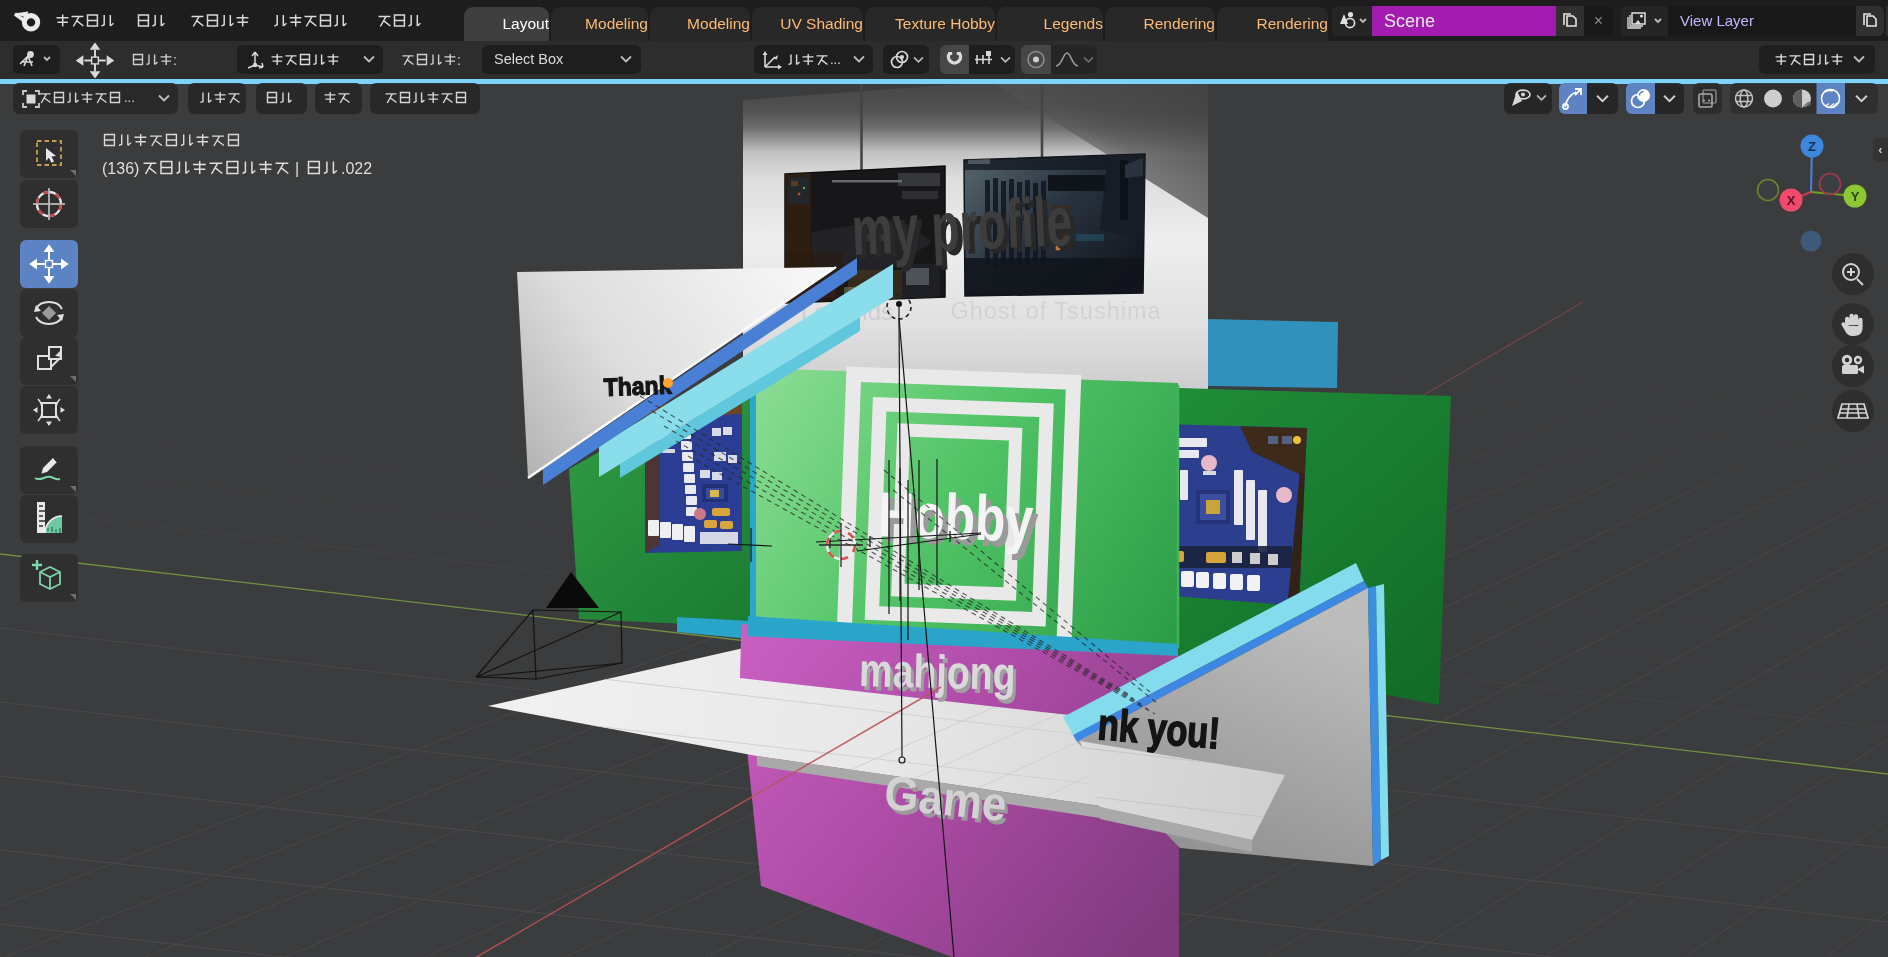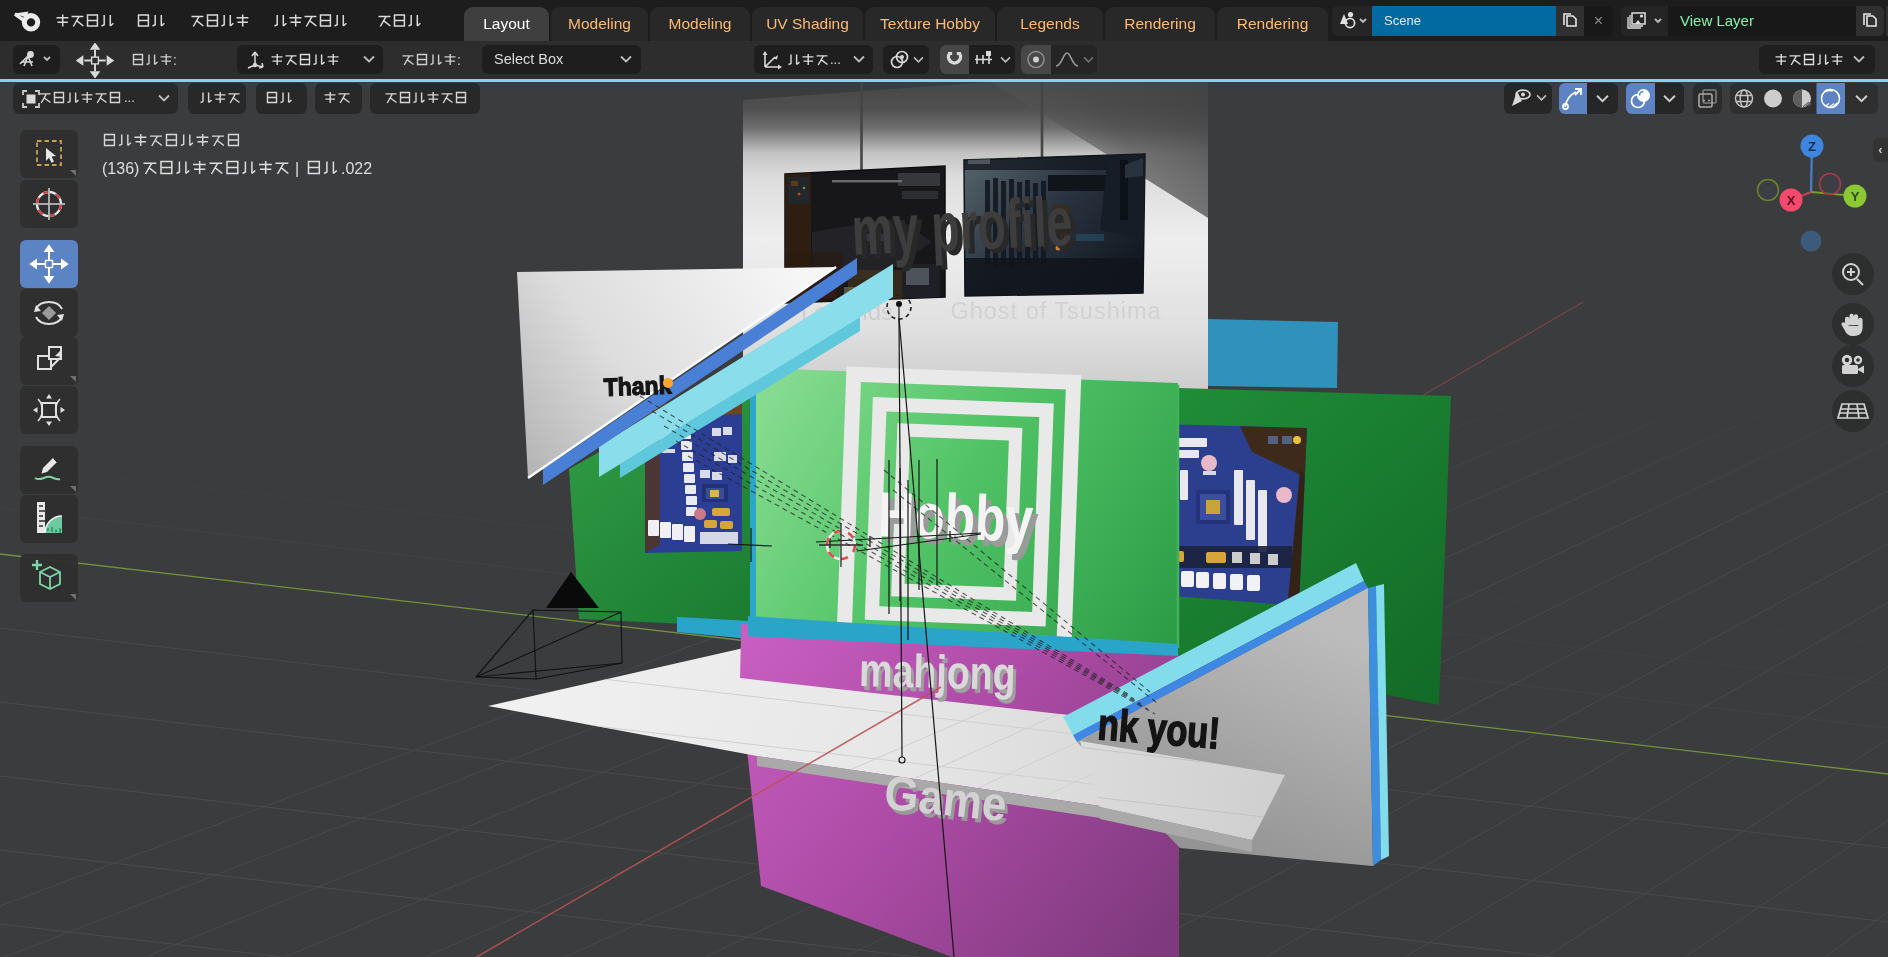--- a/index.html
+++ b/index.html
@@ -2,25 +2,25 @@
 <html><head>
 <meta charset="utf-8">
 <style>
   html,body{margin:0;padding:0;background:#1d1d1d;}
   body{width:1888px;height:957px;position:relative;overflow:hidden;
        font-family:"Liberation Sans",sans-serif;-webkit-font-smoothing:antialiased;}
   .abs{position:absolute;}
   
   #topbar{left:0;top:0;width:1888px;height:41px;background:#1d1d1d;}
   .tab{position:absolute;top:7px;height:34px;line-height:34px;font-size:15.5px;
-       border-radius:9px 9px 0 0;text-align:center;}
+       border-radius:9px 9px 0 0;text-align:right;}
   .tab.on{background:#3f3f3f;color:#ffffff;}
   .tab.off{background:#282828;color:#fdba74;}
   
-  #row2{left:0;top:41px;width:1888px;height:38px;background:#2d2d2d;border-bottom:3px solid #7dd3fc;}
+  #row2{left:0;top:41px;width:1888px;height:38px;background:#2d2d2d;border-bottom:5px solid #7dd3fc;}
   .w2{position:absolute;top:4px;height:29px;background:#1e1e1e;border-radius:6px;color:#dcdcdc;
       font-size:14.5px;line-height:29px;}
   
   .hbtn{position:absolute;height:31px;background:#262626e8;border-radius:6px;color:#d6d6d6;
         font-size:14.5px;line-height:31px;text-align:center;}
   svg{display:block;}
   #scene{left:0;top:0;}
 </style>
 </head>
 <body>
@@ -472,39 +472,39 @@
     <span class="tab off" style="left:1217px;width:111px">Rendering</span>
 
     <div class="abs" style="left:1332px;top:6px;width:40px;height:30px;background:#252525;border-radius:6px 0 0 6px">
       <svg class="abs" style="left:5px;top:5px" width="32" height="20" viewBox="0 0 32 20">
         <path d="M7,3 L11,13 L3,13 Z" fill="#e0e0e0"></path>
         <circle cx="13" cy="12" r="4.6" fill="none" stroke="#e0e0e0" stroke-width="1.7"></circle>
         <circle cx="13.5" cy="3.5" r="2.6" fill="#e0e0e0"></circle>
         <path d="M23,8 l3,3 l3,-3" stroke="#bdbdbd" stroke-width="1.8" fill="none"></path>
       </svg>
     </div>
-    <div class="abs" style="left:1372px;top:6px;width:184px;height:30px;background:#0369a1;color:#e8e8e8;font-size:13px;line-height:30px;padding-left:12px;box-sizing:border-box">Scene</div>
+    <div class="abs" style="left:1372px;top:6px;width:184px;height:30px;background:#a21caf;color:#e8e8e8;font-size:18px;line-height:30px;padding-left:12px;box-sizing:border-box">Scene</div>
     <div class="abs" style="left:1556px;top:6px;width:28px;height:30px;background:#303030">
       <svg class="abs" style="left:5px;top:6px" width="18" height="18" viewBox="0 0 18 18">
         <path d="M6,4 h6 l3,3 v7 h-9 z" fill="none" stroke="#e6e6e6" stroke-width="1.6"></path>
         <path d="M3,13 v-11 h7" fill="none" stroke="#e6e6e6" stroke-width="1.6"></path>
       </svg>
     </div>
     <div class="abs" style="left:1584px;top:6px;width:29px;height:30px;background:#181818;border-radius:0 6px 6px 0;color:#8d8d8d;font-size:16px;text-align:center;line-height:29px">×</div>
 
     <div class="abs" style="left:1621px;top:6px;width:47px;height:30px;background:#252525;border-radius:6px 0 0 6px">
       <svg class="abs" style="left:6px;top:5px" width="38" height="20" viewBox="0 0 38 20">
         <rect x="5" y="2" width="13" height="11" fill="none" stroke="#e0e0e0" stroke-width="1.5"></rect>
         <path d="M3,4 v11 h13 M1,6 v11 h13" fill="none" stroke="#e0e0e0" stroke-width="1.3"></path>
         <circle cx="14.5" cy="5" r="1.6" fill="#e0e0e0"></circle>
         <path d="M8,13 l3,-4 l3,4 z" fill="#e0e0e0"></path>
         <path d="M28,8 l3,3 l3,-3" stroke="#bdbdbd" stroke-width="1.8" fill="none"></path>
       </svg>
     </div>
-    <div class="abs" style="left:1668px;top:6px;width:188px;height:30px;background:#181818;color:#86efac;font-size:15px;line-height:30px;padding-left:12px;box-sizing:border-box">View Layer</div>
+    <div class="abs" style="left:1668px;top:6px;width:188px;height:30px;background:#181818;color:#c4b5fd;font-size:15px;line-height:30px;padding-left:12px;box-sizing:border-box">View Layer</div>
     <div class="abs" style="left:1856px;top:6px;width:28px;height:30px;background:#303030;border-radius:0 6px 6px 0">
       <svg class="abs" style="left:5px;top:6px" width="18" height="18" viewBox="0 0 18 18">
         <path d="M6,4 h6 l3,3 v7 h-9 z" fill="none" stroke="#e6e6e6" stroke-width="1.6"></path>
         <path d="M3,13 v-11 h7" fill="none" stroke="#e6e6e6" stroke-width="1.6"></path>
       </svg>
     </div>
   </div>
     <div class="abs" style="left:1886px;top:6px;width:2px;height:30px;background:#303030"></div>
 
   <div id="row2" class="abs">

